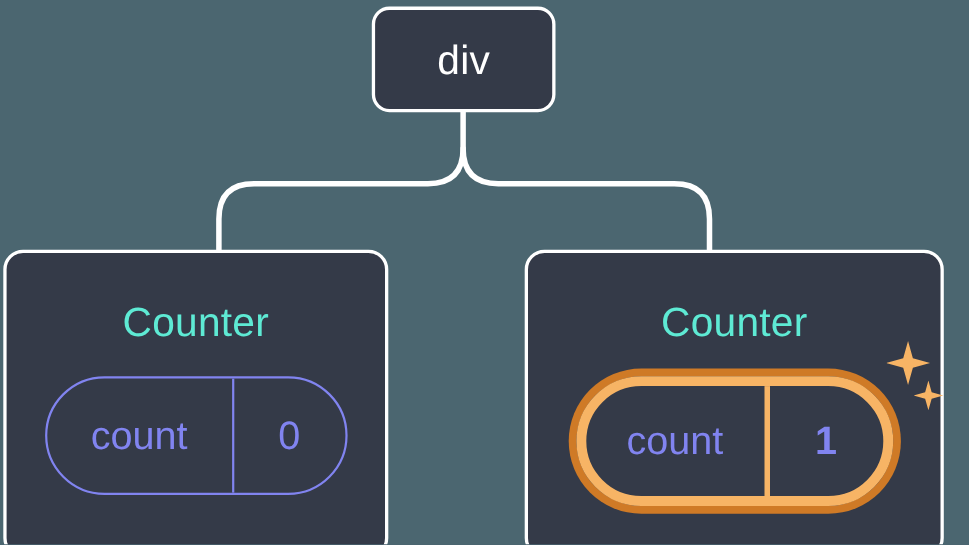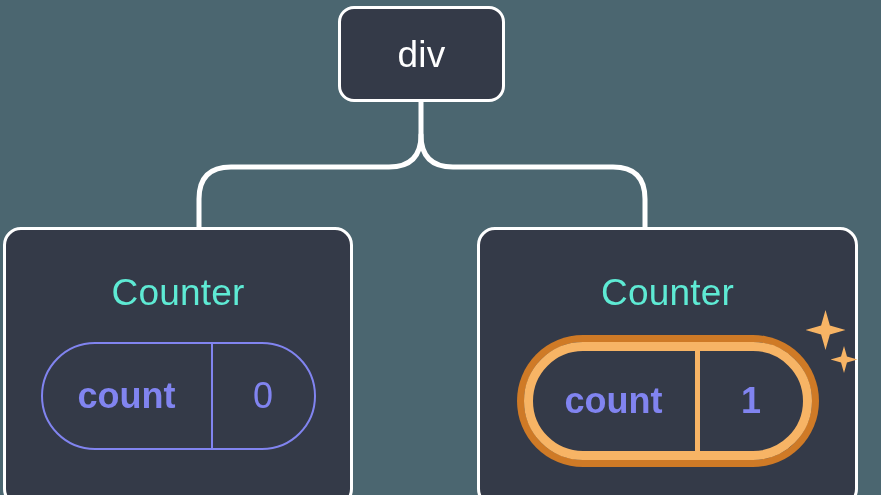--- a/index.html
+++ b/index.html
@@ -103,21 +103,21 @@
   .pill .pill-val {
     display: flex;
     align-items: center;
     justify-content: center;
     line-height: 1;
   }
   .pill .pill-key {
     flex: 0 0 62%;
     color: #8184f0;
     font-size: 36px;
-    font-weight: 700;
+    font-weight: 400;
     border-right: 2px solid #8184f0;
   }
   .pill .pill-val {
     flex: 1 1 auto;
     color: #8184f0;
     font-size: 36px;
     font-weight: 400;
   }
 
   

